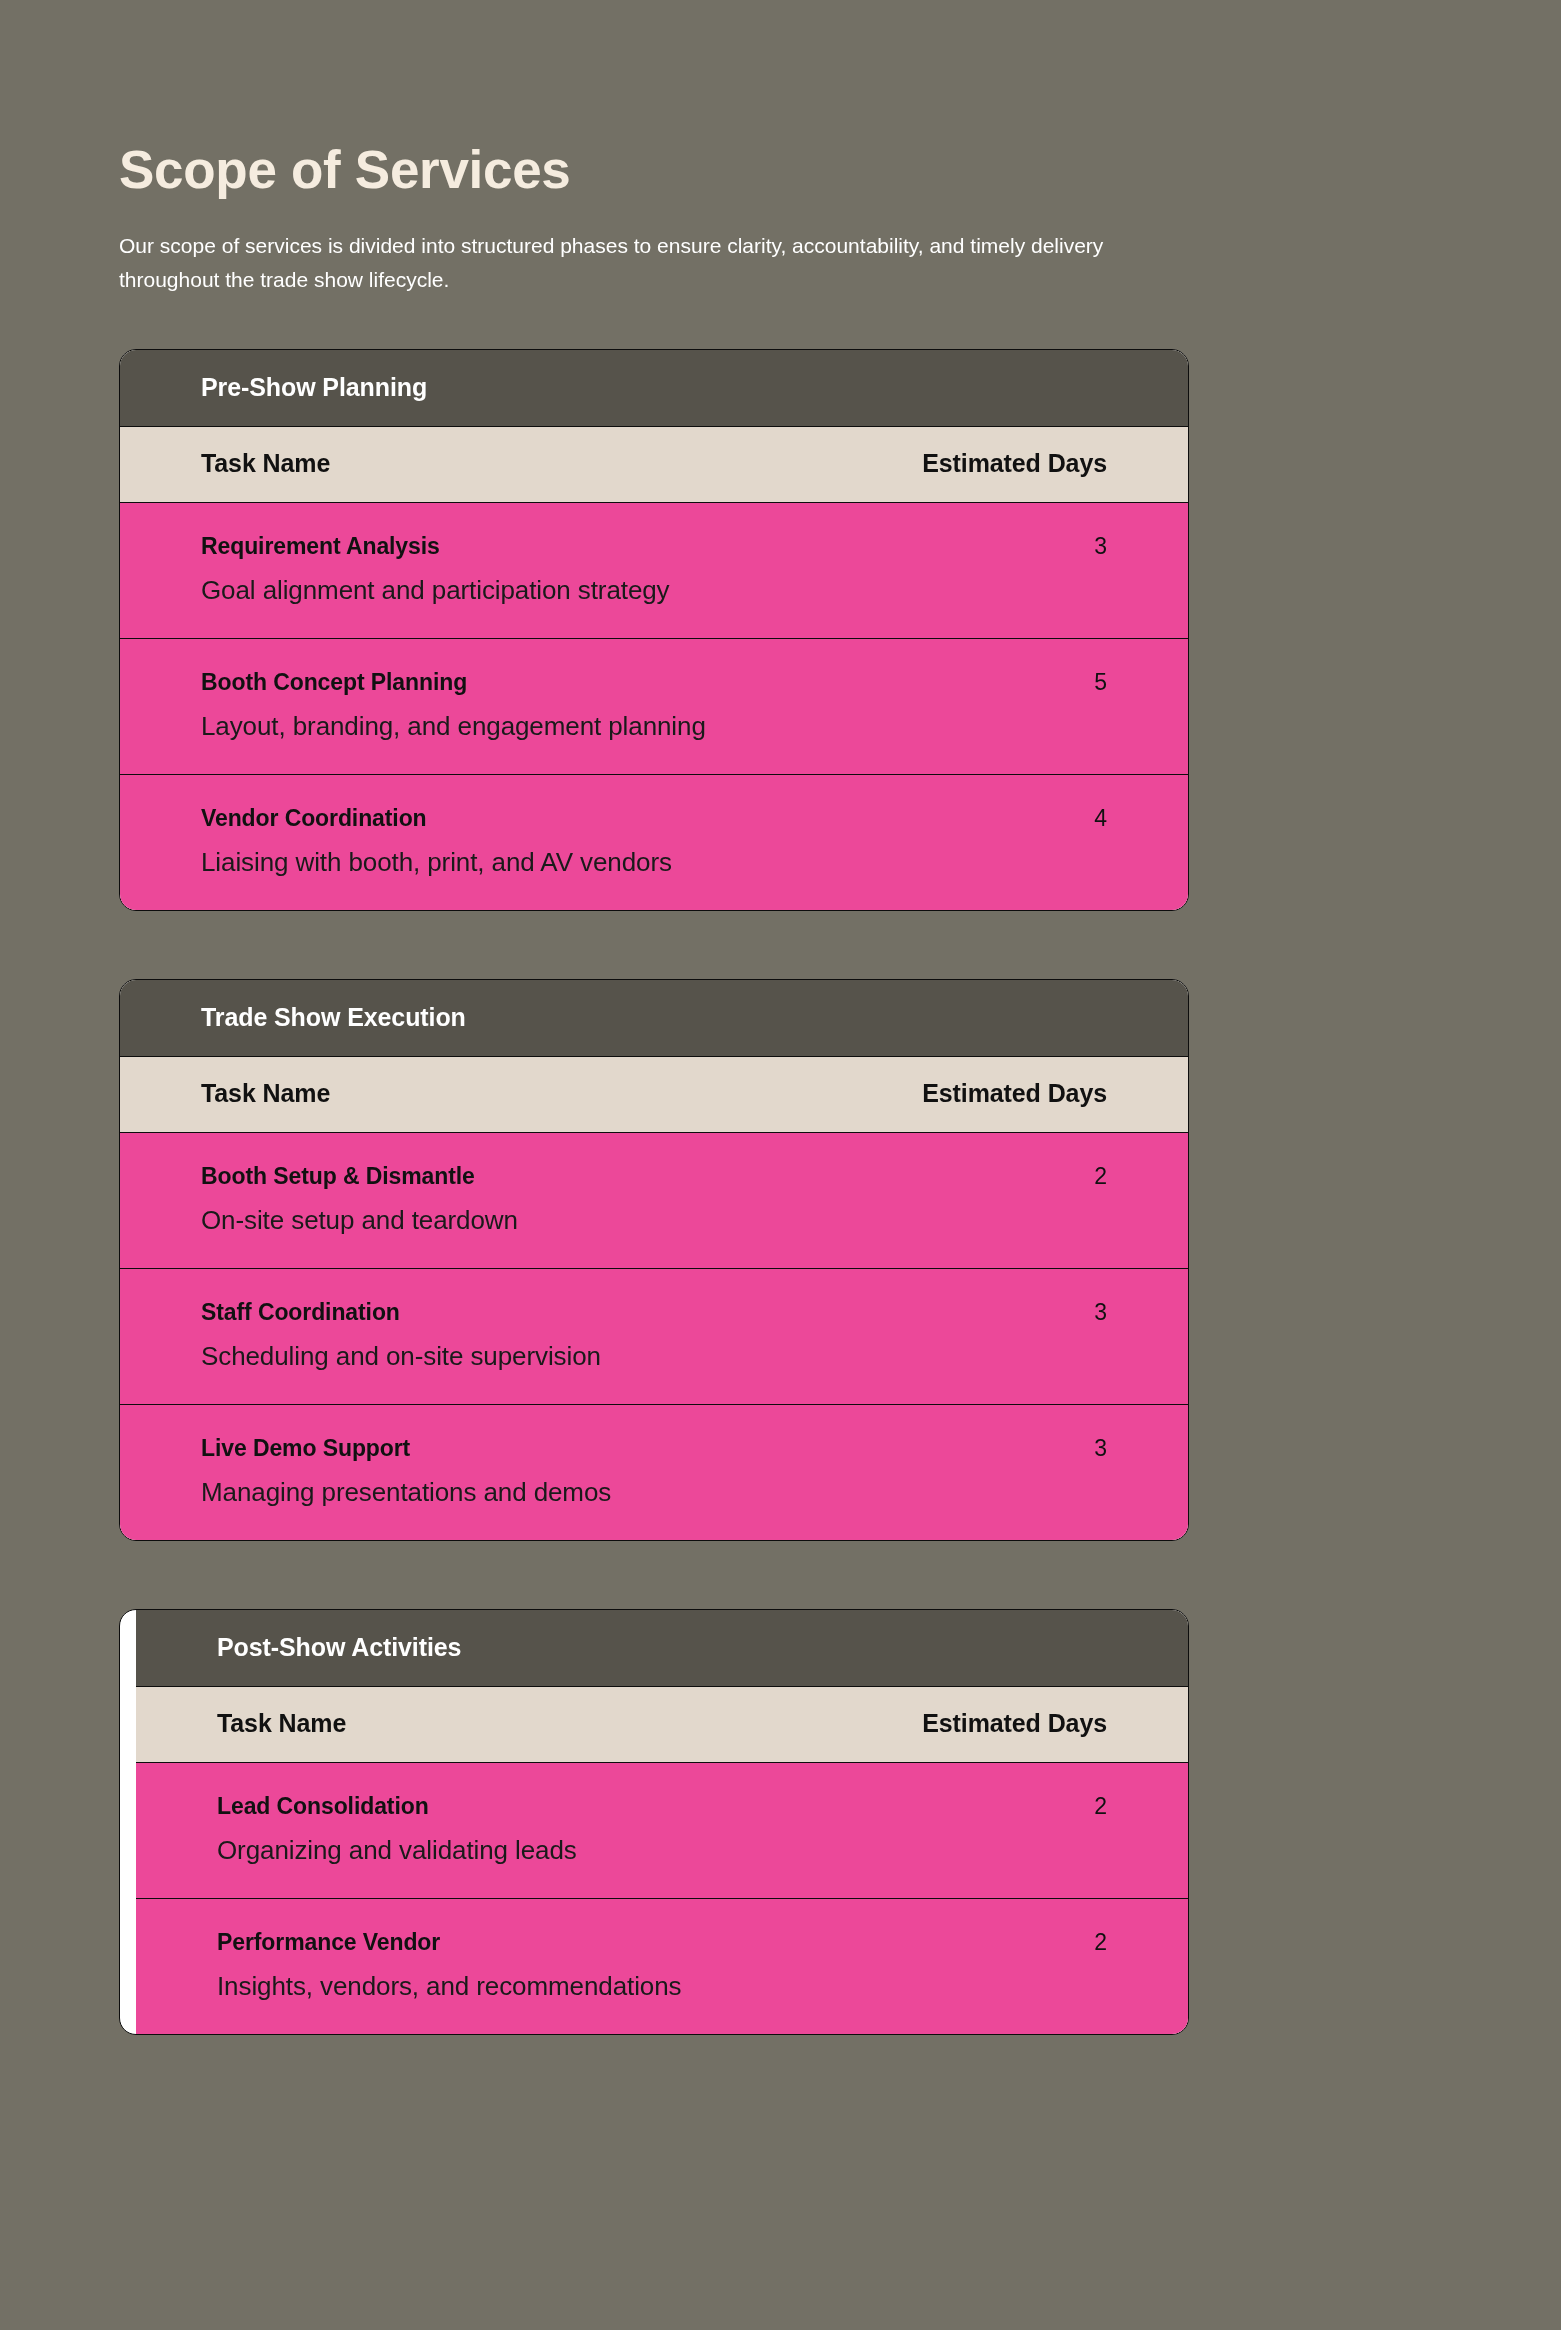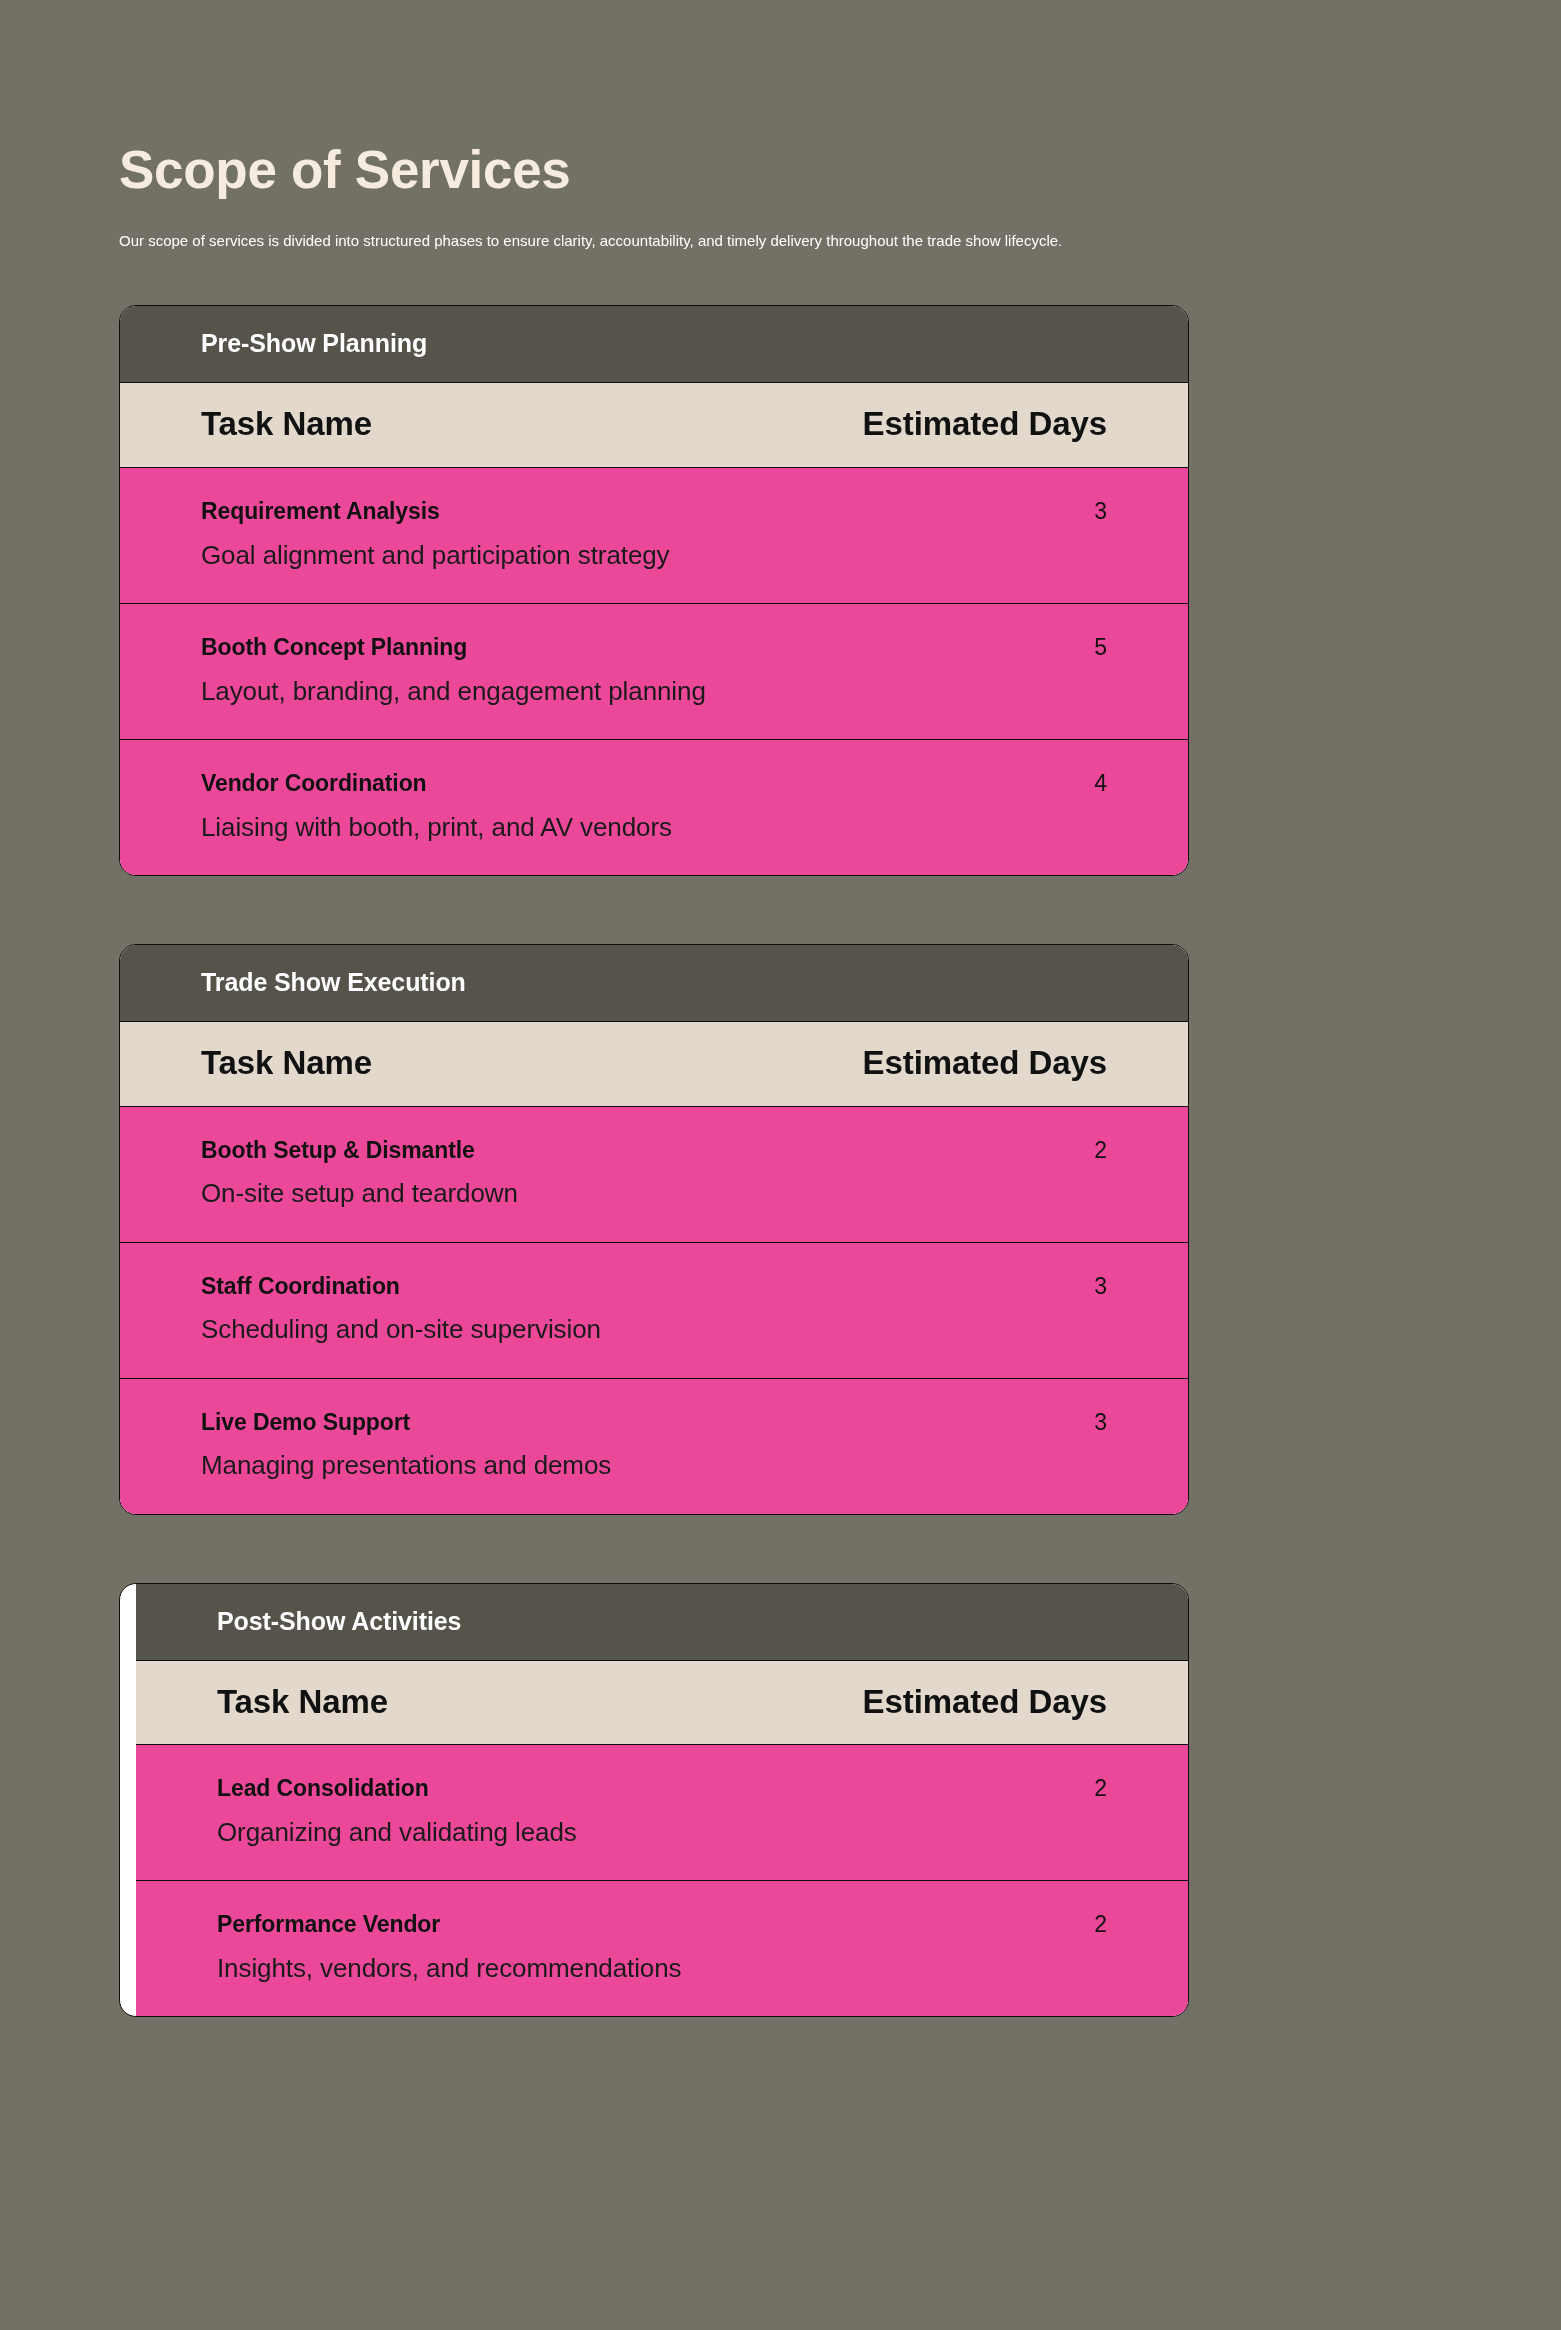--- a/index.html
+++ b/index.html
@@ -30,21 +30,21 @@
     font-size: 53px;
     font-weight: 700;
     color: #f5ecdf;
     letter-spacing: -0.3px;
     line-height: 1.05;
     margin: 0;
   }
   .doc-subtitle {
     margin: 0;
     padding-top: 31px;
-    font-size: 15px;
+    font-size: 21px;
     font-weight: 400;
     color: #ffffff;
     line-height: 1.62;
     max-width: 1229px;
   }
 
   
   .cards {
     padding-top: 52px;
   }
@@ -72,21 +72,21 @@
   .col-header {
     background: #e2d8cc;
     display: flex;
     align-items: center;
     justify-content: space-between;
     padding: 23px 81px 24px 81px;
     border-top: 1.6px solid #0d0d0d;
     border-bottom: 1.6px solid #0d0d0d;
   }
   .col-header-cell {
-    font-size: 33px;
+    font-size: 25px;
     font-weight: 700;
     color: #111111;
     letter-spacing: -0.1px;
     line-height: 1.1;
   }
   .col-header-cell.numeric { text-align: right; }
 
   .rows { background: #ec4899; }
 
   .row {

